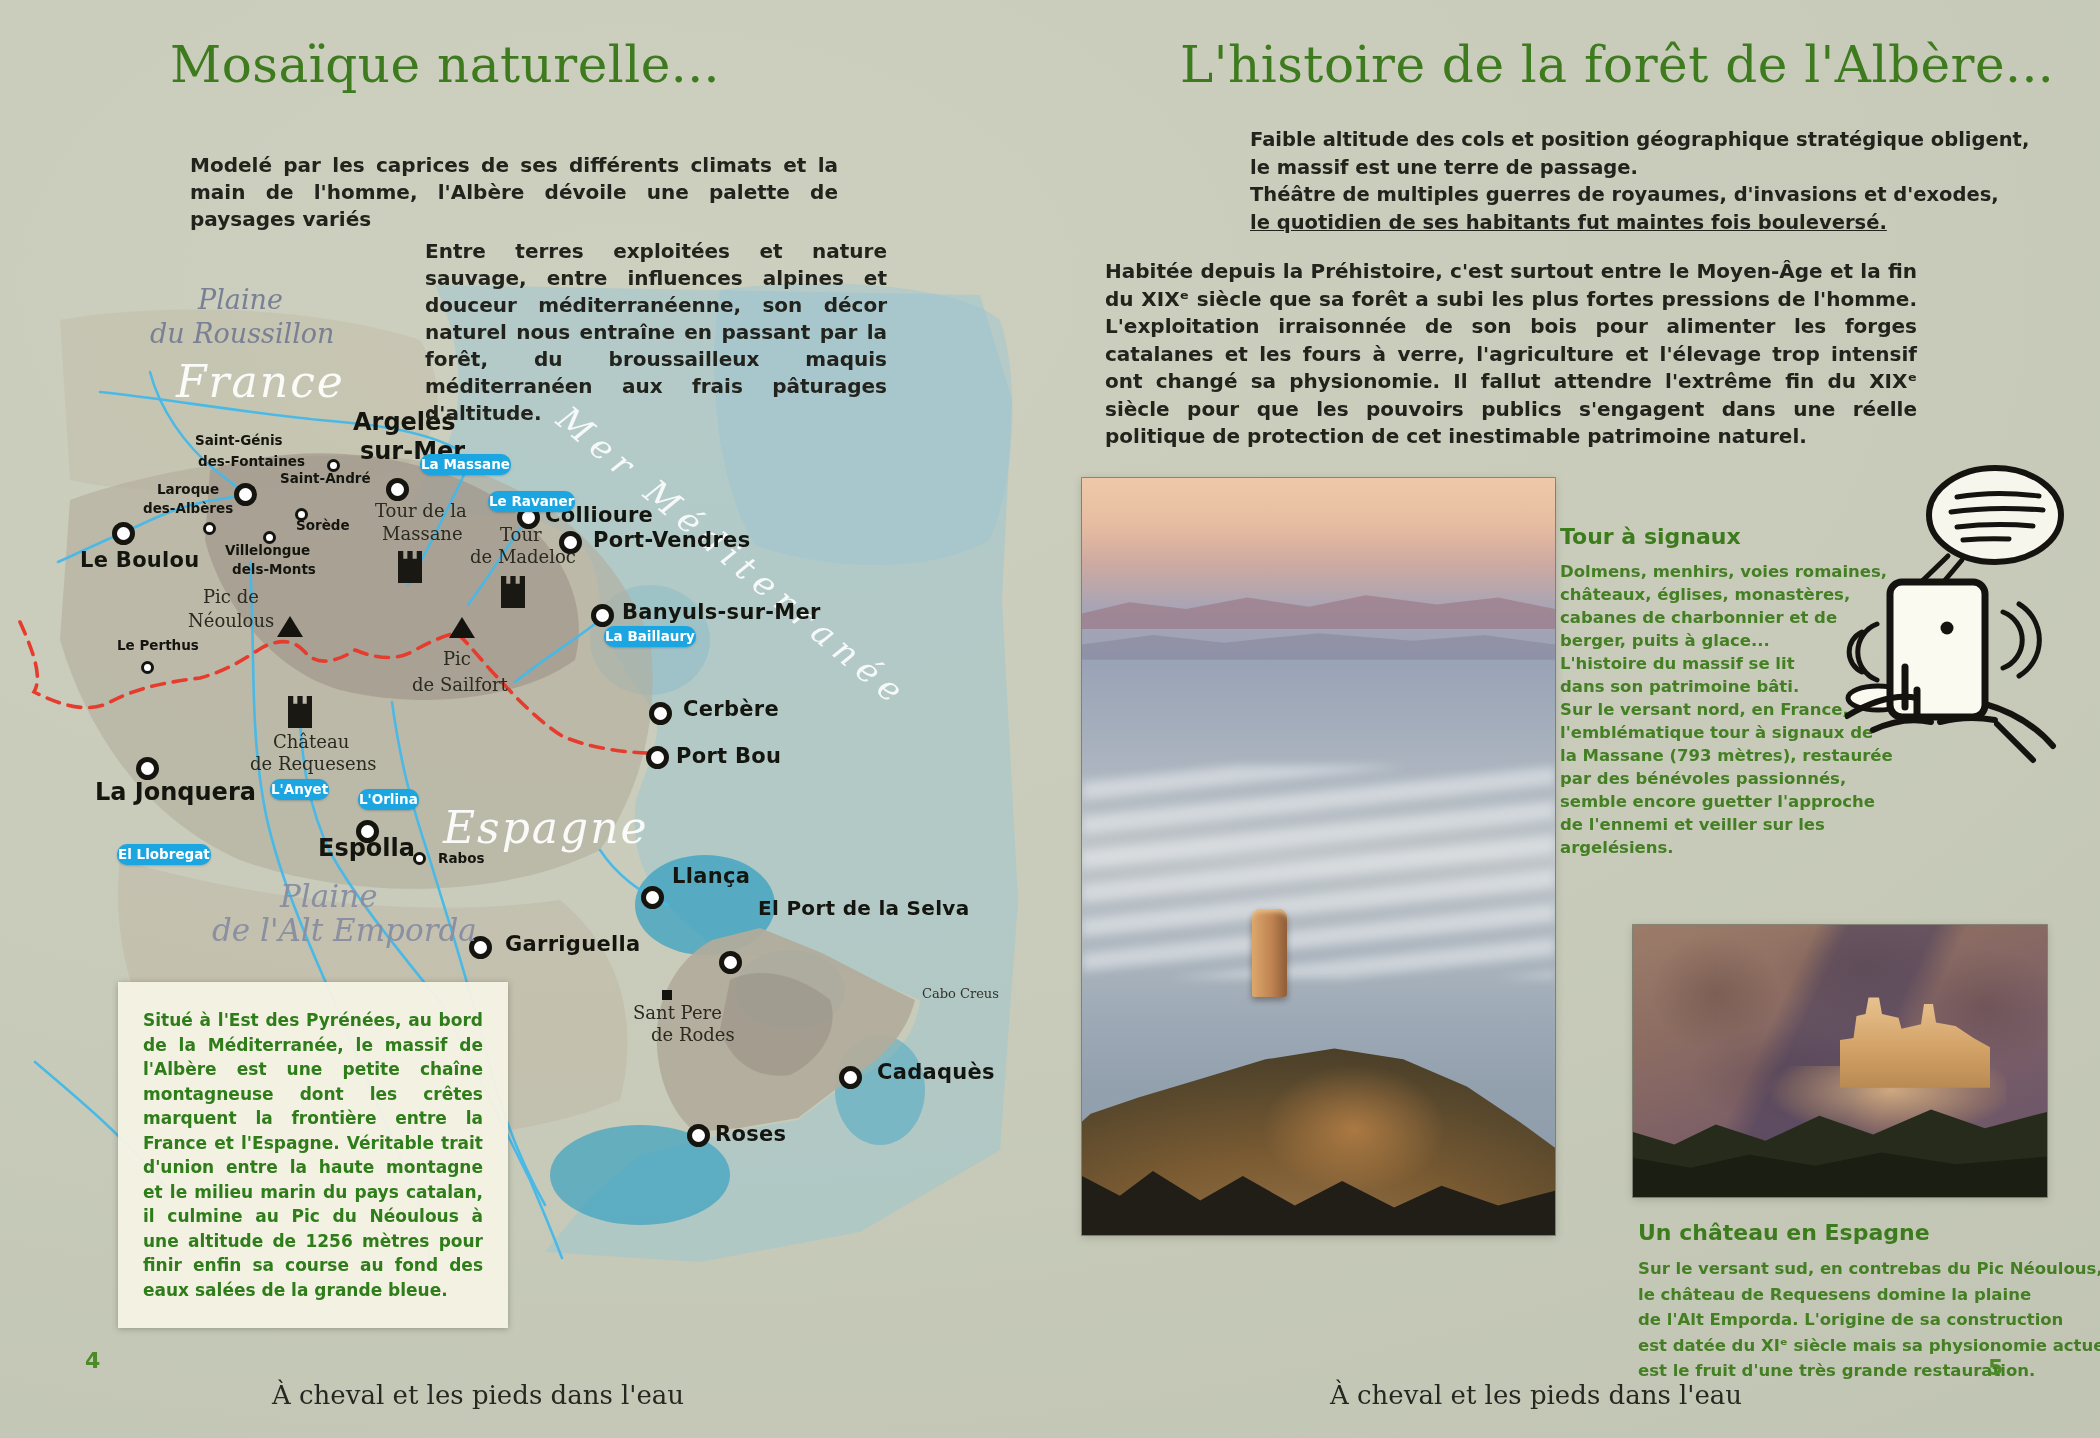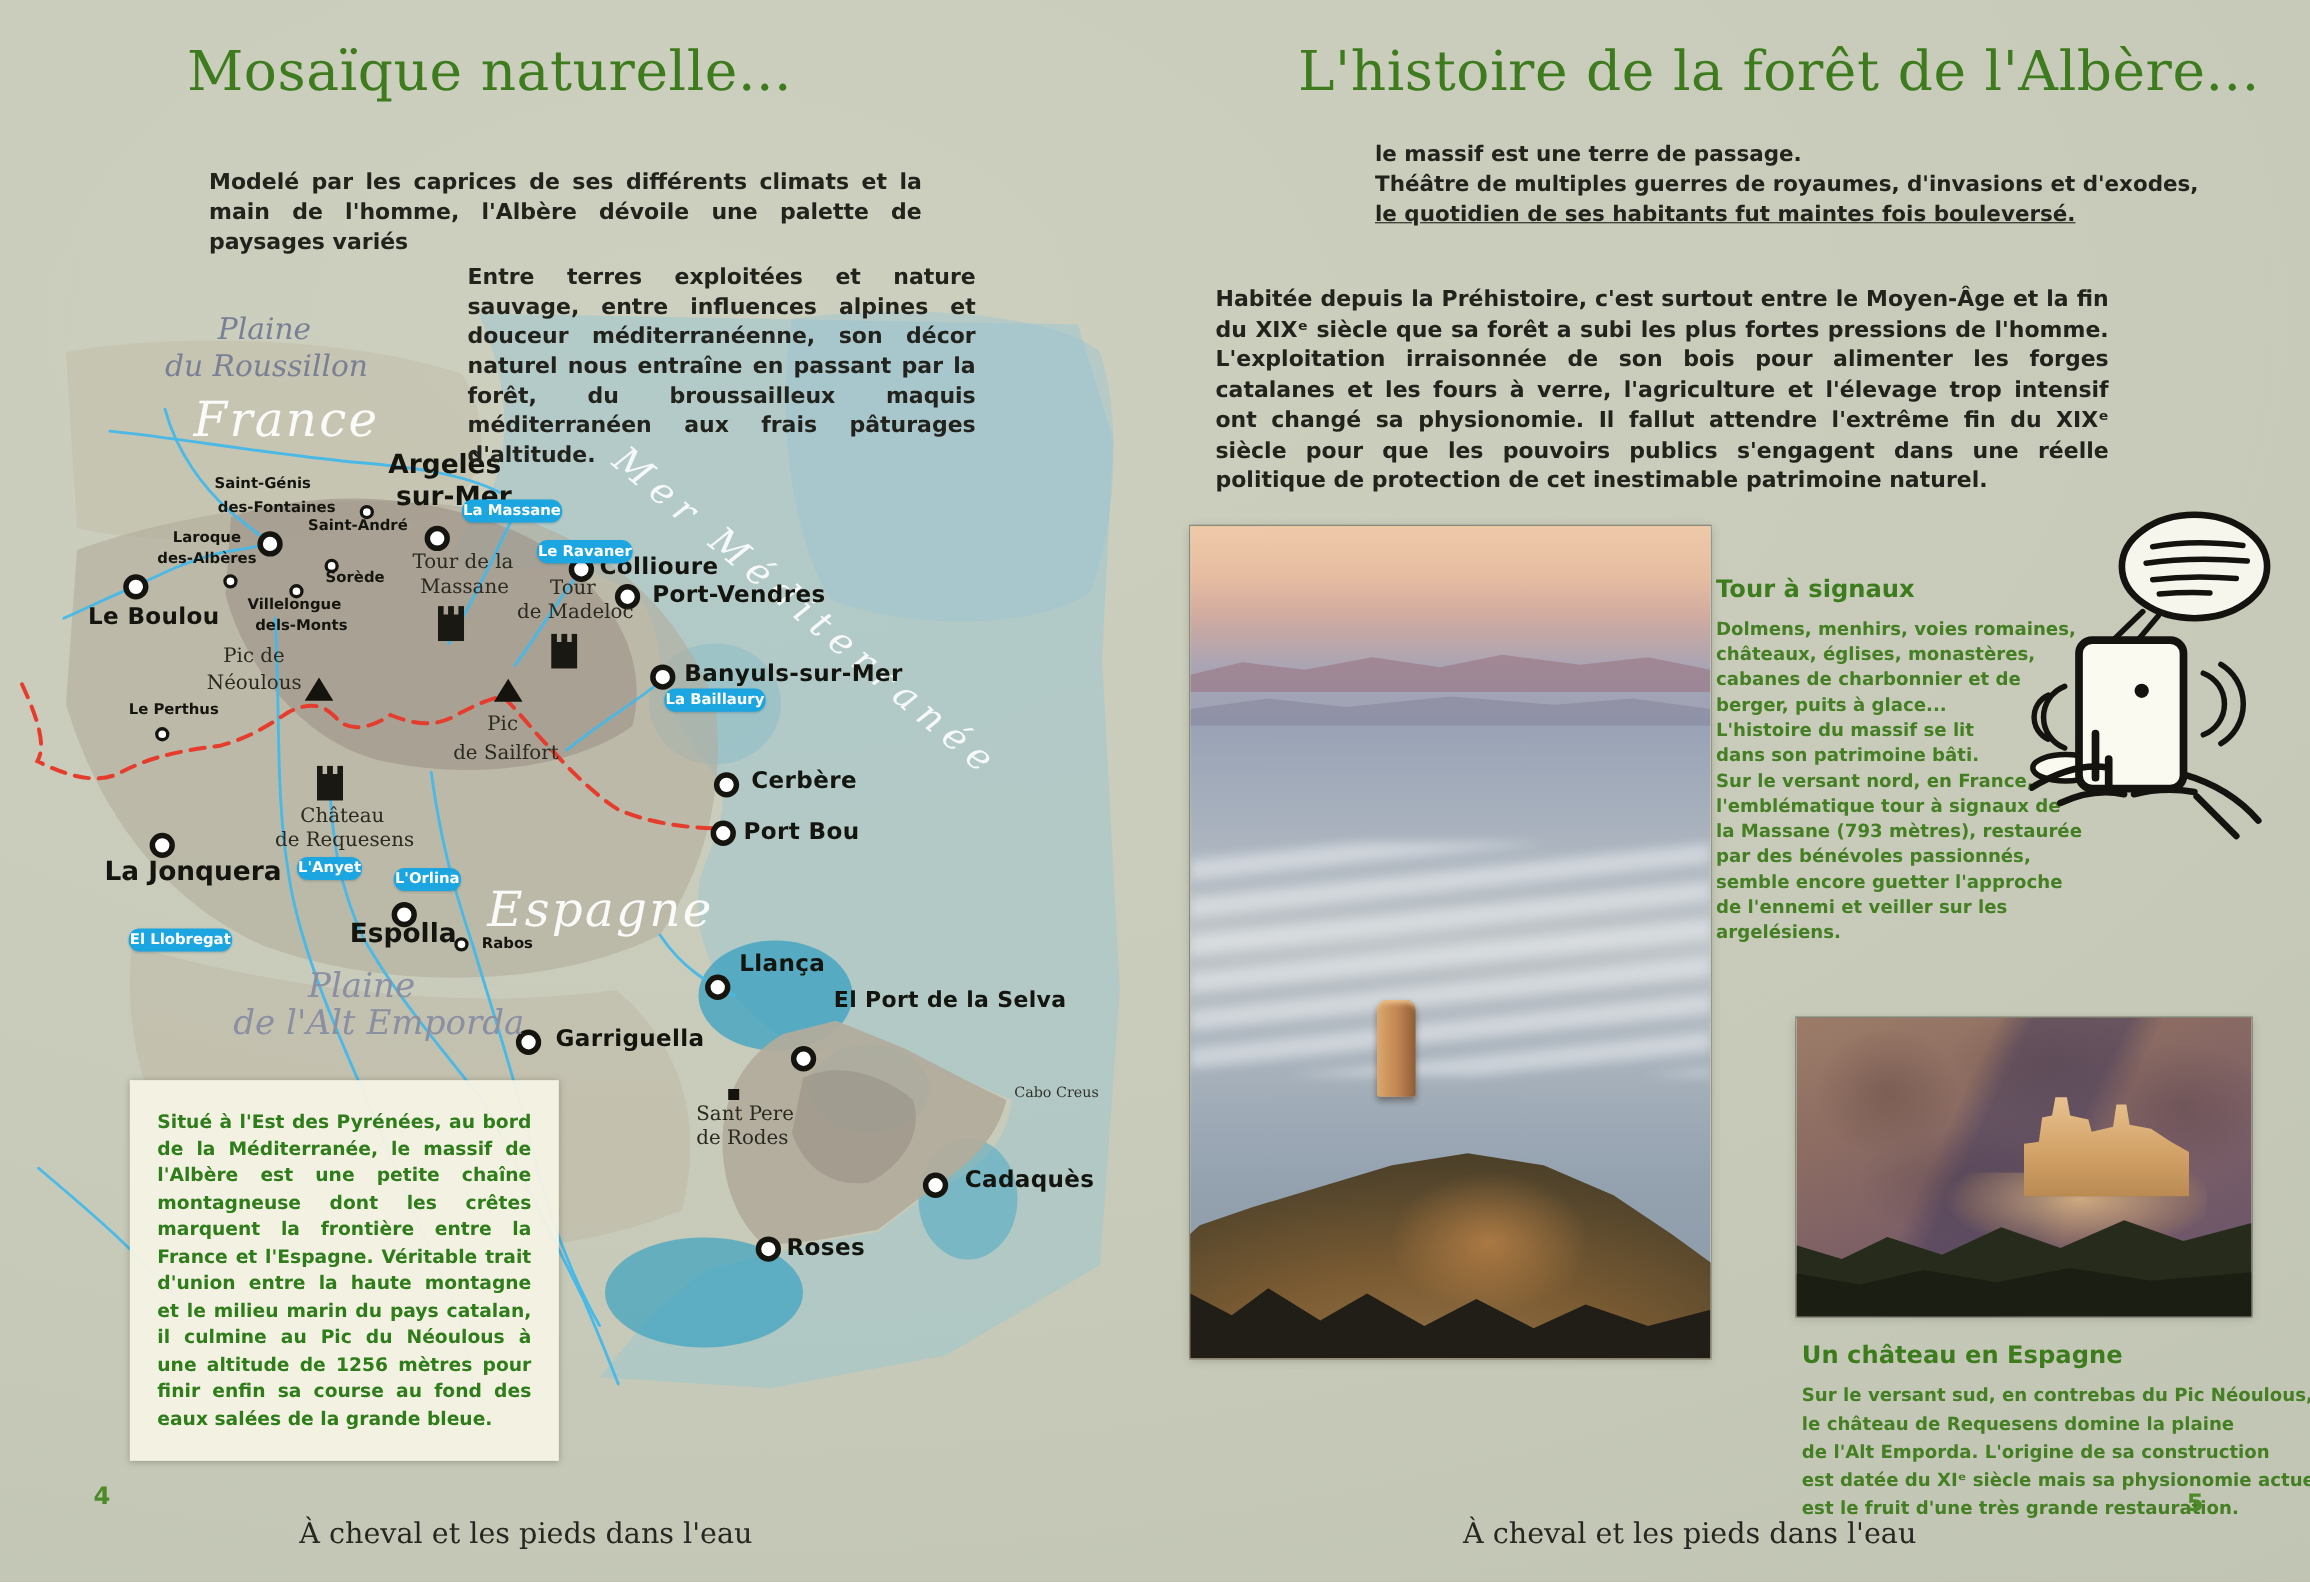--- a/index.html
+++ b/index.html
@@ -227,21 +227,21 @@
   <div class="abs ser nw" style="left:382px;top:523px;">Massane</div>
   <div class="abs ser nw" style="left:500px;top:524px;">Tour</div>
   <div class="abs ser nw" style="left:470px;top:546px;">de Madeloc</div>
   <div class="abs ser nw" style="left:203px;top:586px;">Pic de</div>
   <div class="abs ser nw" style="left:188px;top:610px;">Néoulous</div>
   <div class="abs ser nw" style="left:443px;top:648px;">Pic</div>
   <div class="abs ser nw" style="left:412px;top:674px;">de Sailfort</div>
   <div class="abs ser nw" style="left:273px;top:731px;">Château</div>
   <div class="abs ser nw" style="left:250px;top:753px;">de Requesens</div>
   <div class="abs ser nw" style="left:633px;top:1002px;">Sant Pere</div>
-  <div class="abs ser nw" style="left:633px;top:1024px;">de Rodes</div>
+  <div class="abs ser nw" style="left:651px;top:1024px;">de Rodes</div>
   <div class="abs cabo nw" style="left:922px;top:986px;">Cabo Creus</div>
 
   <div class="abs pill nw" style="left:420px;top:454px;">La Massane</div>
   <div class="abs pill nw" style="left:488px;top:491px;">Le Ravaner</div>
   <div class="abs pill nw" style="left:604px;top:626px;">La Baillaury</div>
   <div class="abs pill nw" style="left:270px;top:779px;">L'Anyet</div>
   <div class="abs pill nw" style="left:358px;top:789px;text-align:right;">L'Orlina</div>
   <div class="abs pill nw" style="left:117px;top:844px;">El Llobregat</div>
 
   <div class="abs page-title nw" style="left:170px;top:36px;width:480px;">Mosaïque naturelle...</div>
@@ -253,20 +253,21 @@
   <div class="abs info-box" style="left:118px;top:982px;width:340px;">
     <p>Situé à l'Est des Pyrénées, au bord de la Méditerranée, le massif de l'Albère est une petite chaîne montagneuse dont les crêtes marquent la frontière entre la France et l'Espagne. Véritable trait d'union entre la haute montagne et le milieu marin du pays catalan, il culmine au Pic du Néoulous à une altitude de 1256 mètres pour finir enfin sa course au fond des eaux salées de la grande bleue.</p>
   </div>
 
   <div class="abs page-num" style="left:85px;top:1348px;">4</div>
   <div class="abs footer-title nw" style="left:272px;top:1380px;">À cheval et les pieds dans l'eau</div>
 
   <div class="abs page-title nw" style="left:1180px;top:36px;width:840px;">L'histoire de la forêt de l'Albère...</div>
 
   <div class="abs" style="left:1250px;top:126px;">
+    <span class="intro-bold nw" style="display:block;">Faible altitude des cols et position géographique stratégique obligent,</span>
     <span class="intro-bold nw" style="display:block;">le massif est une terre de passage.</span>
     <span class="intro-bold nw" style="display:block;">Théâtre de multiples guerres de royaumes, d'invasions et d'exodes,</span>
     <span class="intro-bold nw" style="display:block;text-decoration:underline;">le quotidien de ses habitants fut maintes fois bouleversé.</span>
   </div>
 
   <p class="abs body-bold" style="left:1105px;top:258px;width:812px;margin:0;line-height:27.5px;">Habitée depuis la Préhistoire, c'est surtout entre le Moyen-Âge et la fin du XIXᵉ siècle que sa forêt a subi les plus fortes pressions de l'homme. L'exploitation irraisonnée de son bois pour alimenter les forges catalanes et les fours à verre, l'agriculture et l'élevage trop intensif ont changé sa physionomie. Il fallut attendre l'extrême fin du XIXᵉ siècle pour que les pouvoirs publics s'engagent dans une réelle politique de protection de cet inestimable patrimoine naturel.</p>
 
   <div class="abs photo" style="left:1082px;top:478px;width:473px;height:757px;">
     <div class="p1-sky"></div>
     <div class="p1-ridge1"></div>

